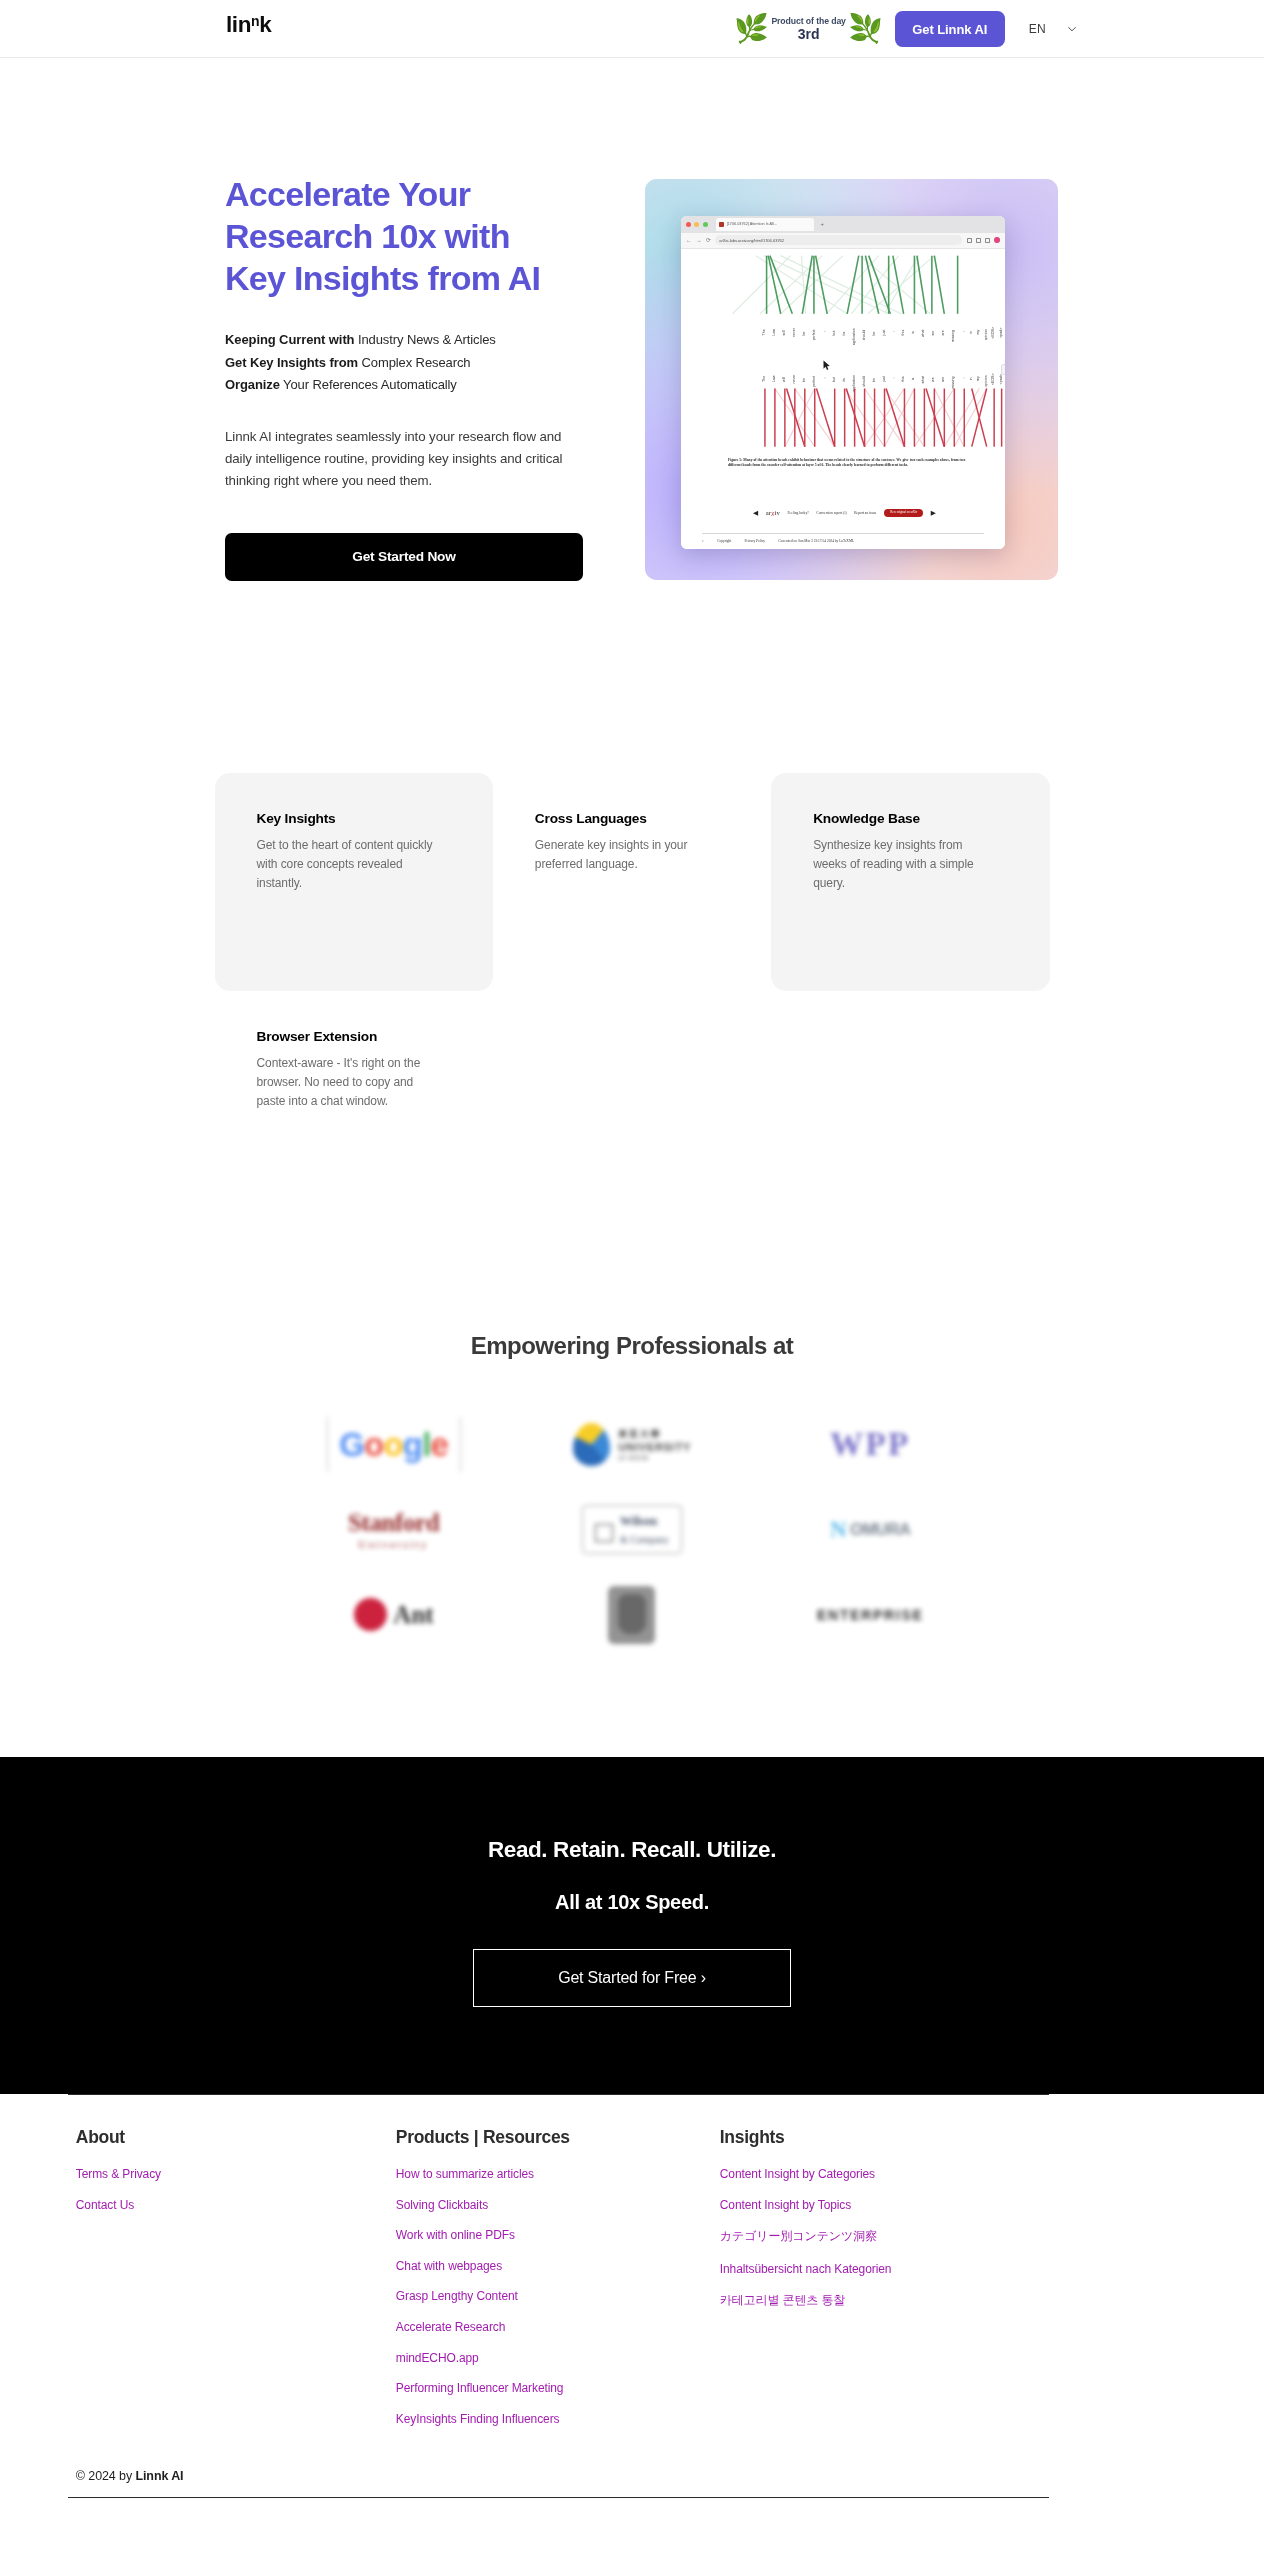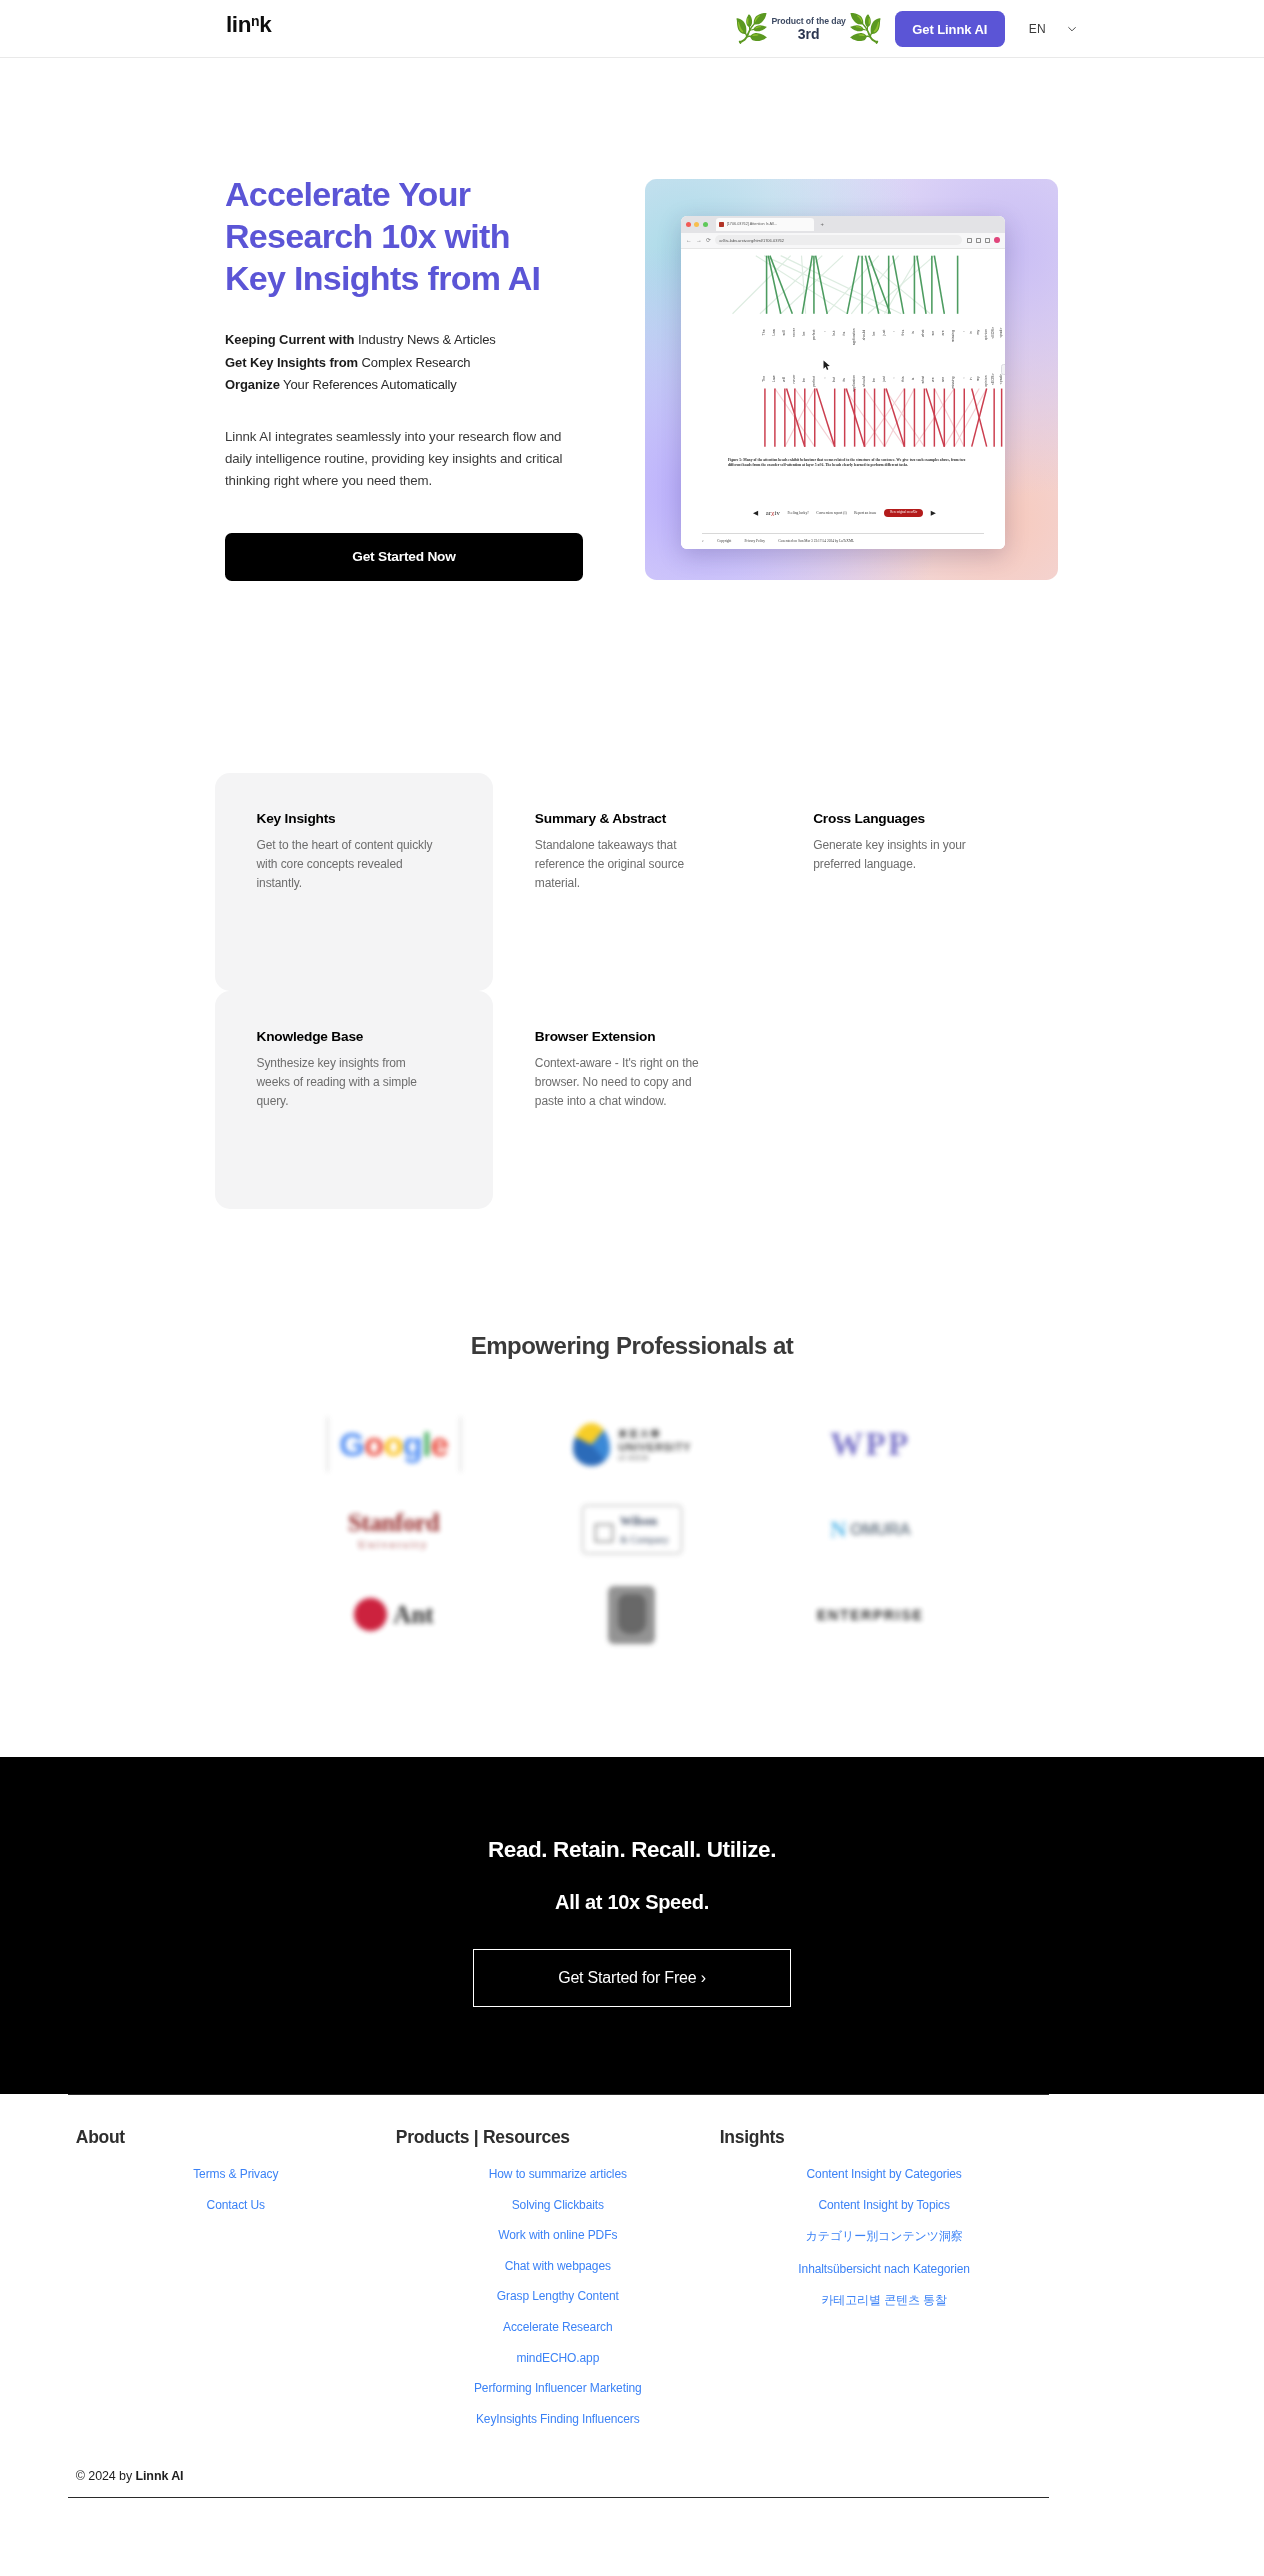--- a/index.html
+++ b/index.html
@@ -414,26 +414,25 @@
   .fcol-title {
     font-size: 17.5px;
     font-weight: 700;
     color: #2e2e2e;
     letter-spacing: -0.3px;
     margin-bottom: 19px;
   }
   .fcol-link {
     display: block;
     font-size: 12px;
-    color: #3b82f6;
+    color: #a21caf;
     margin-bottom: 16.6px;
     letter-spacing: -0.1px;
     text-decoration: none;
     cursor: pointer;
-    text-align: center;
   }
   .copyright {
     padding: 27px 0 13.3px 8.3px;
     font-size: 12.5px;
     color: #1f1f1f;
     letter-spacing: -0.1px;
   }
   .copyright b { font-weight: 700; }
 </style>
 </head>
@@ -686,24 +685,20 @@
     </div>
   </section>
 
   <section class="features-wrap">
     <div class="features">
       <div class="fcard shaded">
         <div class="fcard-title">Key Insights</div>
         <div class="fcard-desc">Get to the heart of content quickly with core concepts revealed instantly.</div>
       </div>
       <div class="fcard">
-        <div class="fcard-title">Summary &amp; Abstract</div>
-        <div class="fcard-desc">Standalone takeaways that reference the original source material.</div>
-      </div>
-      <div class="fcard">
         <div class="fcard-title">Cross Languages</div>
         <div class="fcard-desc">Generate key insights in your preferred language.</div>
       </div>
       <div class="fcard shaded">
         <div class="fcard-title">Knowledge Base</div>
         <div class="fcard-desc">Synthesize key insights from weeks of reading with a simple query.</div>
       </div>
       <div class="fcard">
         <div class="fcard-title">Browser Extension</div>
         <div class="fcard-desc">Context-aware - It's right on the browser. No need to copy and paste into a chat window.</div>

